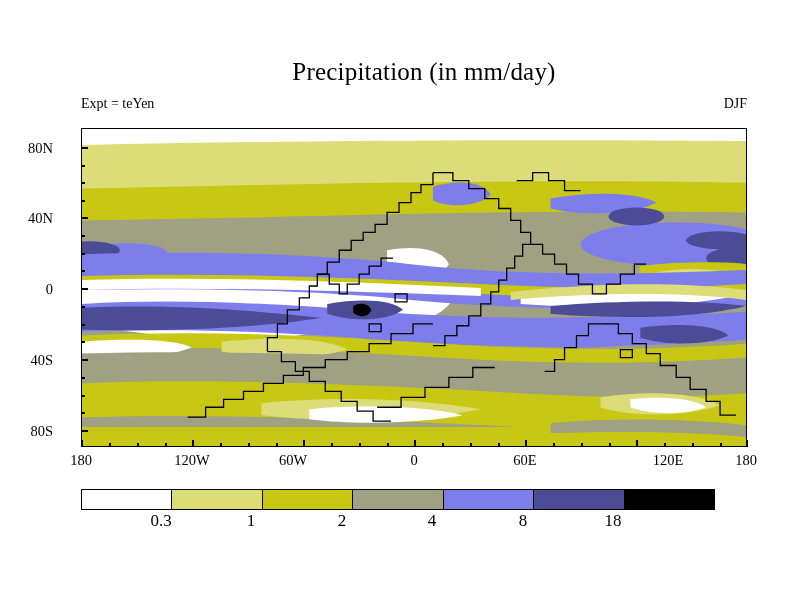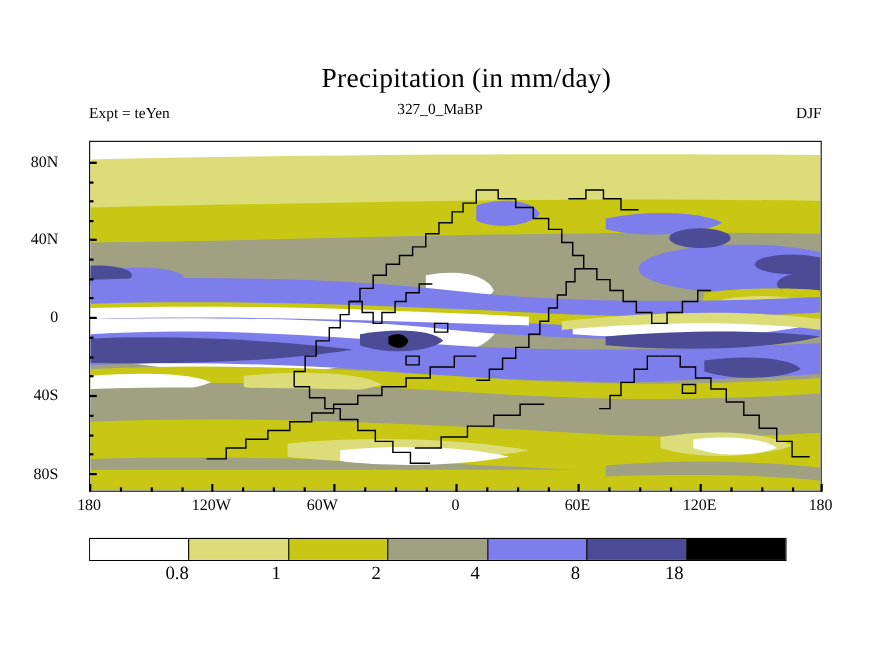--- a/index.html
+++ b/index.html
@@ -52,21 +52,20 @@
   #cbar .band{flex:1 1 0;height:100%;}
   #cbar .band + .band{border-left:1.2px solid #000;}
   .cblab{position:absolute;top:511px;font-size:17px;text-align:center;width:50px;}
 </style>
 </head>
 <body>
 
 <div id="root">
 
   <div class="title">Precipitation (in mm/day)</div>
-  <div class="subtitle">327_0_MaBP</div>
   <div class="expt">Expt = teYen</div>
   <div class="season">DJF</div>
 
   <div id="plot">
     <div id="map">
       <svg viewBox="0 0 666 319" preserveAspectRatio="none">
         <defs>
           <clipPath id="cp">
               <rect x="0" y="0" width="666" height="319"></rect>
             </clipPath>
@@ -232,32 +231,32 @@
   <div class="tick x minor" style="left:609px"></div>
   <div class="tick x minor" style="left:664px"></div>
   <div class="tick x minor" style="left:692px"></div>
   <div class="tick x minor" style="left:720px"></div>
 
   <div class="xlab" style="left:51px">180</div>
   <div class="xlab" style="left:162px">120W</div>
   <div class="xlab" style="left:263px">60W</div>
   <div class="xlab" style="left:384px">0</div>
   <div class="xlab" style="left:495px">60E</div>
-  <div class="xlab" style="left:606px">120E</div>
+  <div class="xlab" style="left:638px">120E</div>
   <div class="xlab" style="left:716px">180</div>
 
   <div id="cbar">
       <div class="band" style="background: rgb(255, 255, 255);"></div>
       <div class="band" style="background: rgb(220, 220, 120);"></div>
       <div class="band" style="background: rgb(200, 200, 20);"></div>
       <div class="band" style="background: rgb(160, 160, 130);"></div>
       <div class="band" style="background: rgb(125, 125, 235);"></div>
       <div class="band" style="background: rgb(75, 75, 150);"></div>
       <div class="band" style="background: rgb(0, 0, 0);"></div>
     </div>
-  <div class="cblab" style="left:136px">0.8</div>
+  <div class="cblab" style="left:136px">0.3</div>
   <div class="cblab" style="left:226px">1</div>
   <div class="cblab" style="left:317px">2</div>
   <div class="cblab" style="left:407px">4</div>
   <div class="cblab" style="left:498px">8</div>
   <div class="cblab" style="left:588px">18</div>
 
 </div>
 
 </body></html>

